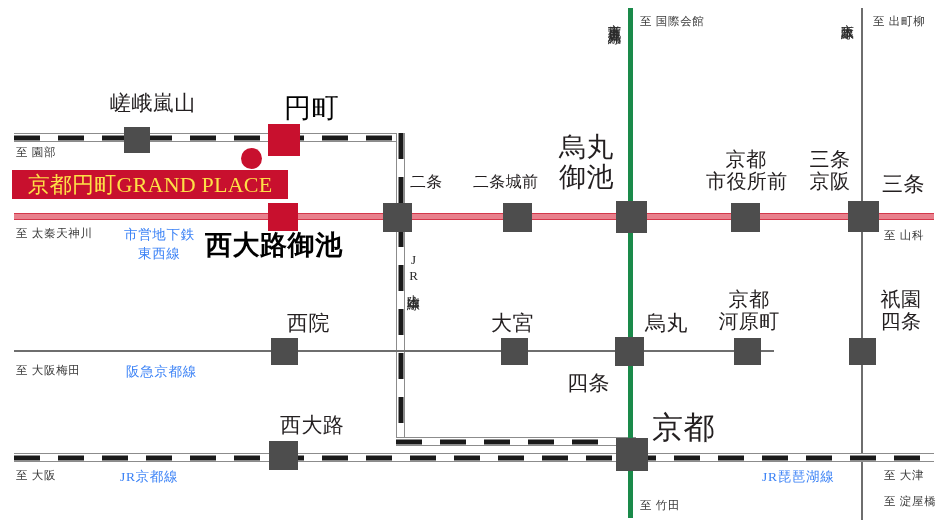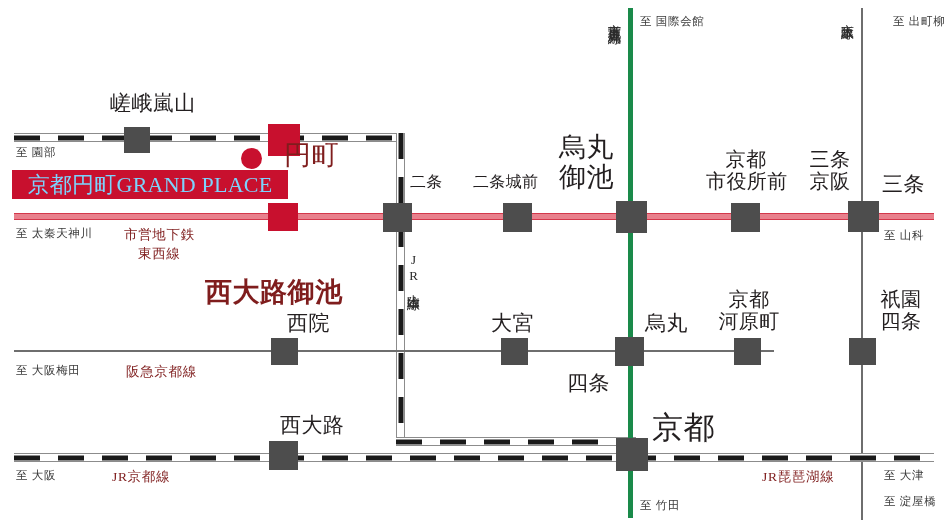--- a/index.html
+++ b/index.html
@@ -10,23 +10,23 @@
          writing-mode:vertical-rl;text-orientation:upright;letter-spacing:.04em;}
   .sta{position:absolute;background:#4d4d4d;width:26px;height:26px;}
   .sta-red{position:absolute;background:#c8102e;width:26px;height:26px;}
 
   
   .nm-lg{font-size:27px;line-height:28px;font-weight:400;}
   .nm-md{font-size:21px;line-height:23px;}
   .nm-sm{font-size:16px;line-height:20px;}
   .nm-2l{font-size:20px;line-height:22px;text-align:center;}
   .tiny{font-size:11.5px;letter-spacing:.06em;color:#3a3a3a;}
-  .linenm{font-size:13.5px;letter-spacing:.05em;color:#7f1d1d;}
+  .linenm{font-size:13.5px;letter-spacing:.05em;color:#3b82f6;}
   .linenm-v{font-size:13px;letter-spacing:.08em;color:#2b2b2b;}
-  .red-nm{color:#7f1d1d;margin-top:47px;}
+  .red-nm{color:#000000;}
 
   
   
   .jr-h{position:absolute;height:9px;background:#ffffff;
         border-top:1.5px solid #8c8c8c;border-bottom:1.5px solid #8c8c8c;
         box-sizing:border-box;}
   .jr-h::after{content:"";position:absolute;left:0;right:0;top:50%;
         transform:translateY(-50%);height:5px;
         background:repeating-linear-gradient(to right,#1a1a1a 0 26px,transparent 26px 44px);}
   .jr-v{position:absolute;width:9px;background:#ffffff;
@@ -40,21 +40,21 @@
   .tozai{position:absolute;height:7px;background:#e8808c;
          border-top:1.6px solid #d4374b;border-bottom:1.6px solid #d4374b;
          box-sizing:border-box;}
   
   .karasuma{position:absolute;width:5px;background:#1a8a4a;}
   
   .thin-h{position:absolute;height:2px;background:#6e6e6e;}
   .thin-v{position:absolute;width:2px;background:#6e6e6e;}
 
   
-  .banner{position:absolute;background:#c8102e;color:#7dd3fc;
+  .banner{position:absolute;background:#c8102e;color:#fde047;
           display:flex;align-items:center;justify-content:center;
           font-size:22px;letter-spacing:.01em;}
   .dot{position:absolute;border-radius:50%;background:#c8102e;}
 </style>
 </head>
 <body>
 
 <div id="map">
 
   <div class="jr-h" style="left:14px;top:133px;width:390px;"></div>
@@ -139,31 +139,31 @@
 
   <div class="lbl linenm" style="left:124px;top:226px;">市営地下鉄</div>
   <div class="lbl linenm" style="left:138px;top:245px;">東西線</div>
 
   <div class="lbl-v linenm-v" style="left:605px;top:14px;">市営地下鉄烏丸線</div>
 
   <div class="lbl-v linenm-v" style="left:838px;top:14px;">京阪本線</div>
 
   <div class="lbl linenm" style="left:126px;top:363px;">阪急京都線</div>
 
-  <div class="lbl linenm" style="left:112px;top:468px;text-align:center;">JR京都線</div>
+  <div class="lbl linenm" style="left:120px;top:468px;text-align:center;">JR京都線</div>
 
   <div class="lbl linenm" style="left:762px;top:468px;">JR琵琶湖線</div>
 
   <div class="lbl tiny" style="left:16px;top:145px;">至 園部</div>
 
   <div class="lbl tiny" style="left:16px;top:226px;">至 太秦天神川</div>
 
   <div class="lbl tiny" style="left:640px;top:14px;">至 国際会館</div>
 
-  <div class="lbl tiny" style="left:873px;top:14px;margin-left:20px;">至 出町柳</div>
+  <div class="lbl tiny" style="left:873px;top:14px;">至 出町柳</div>
 
   <div class="lbl tiny" style="left:884px;top:228px;">至 山科</div>
 
   <div class="lbl tiny" style="left:16px;top:363px;">至 大阪梅田</div>
 
   <div class="lbl tiny" style="left:16px;top:468px;">至 大阪</div>
 
   <div class="lbl tiny" style="left:640px;top:498px;">至 竹田</div>
 
   <div class="lbl tiny" style="left:884px;top:468px;">至 大津</div>

